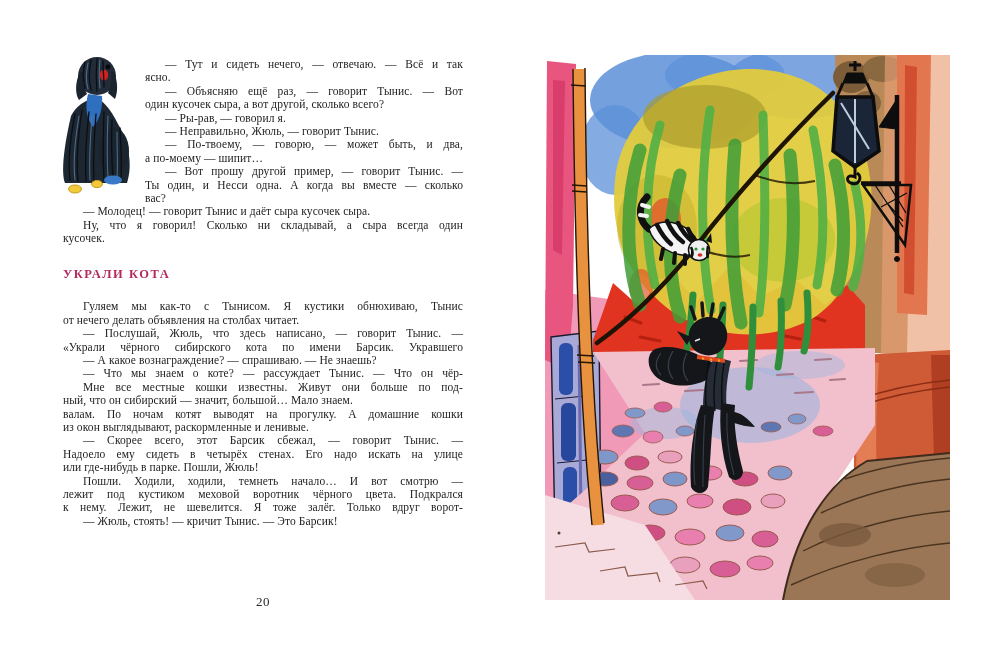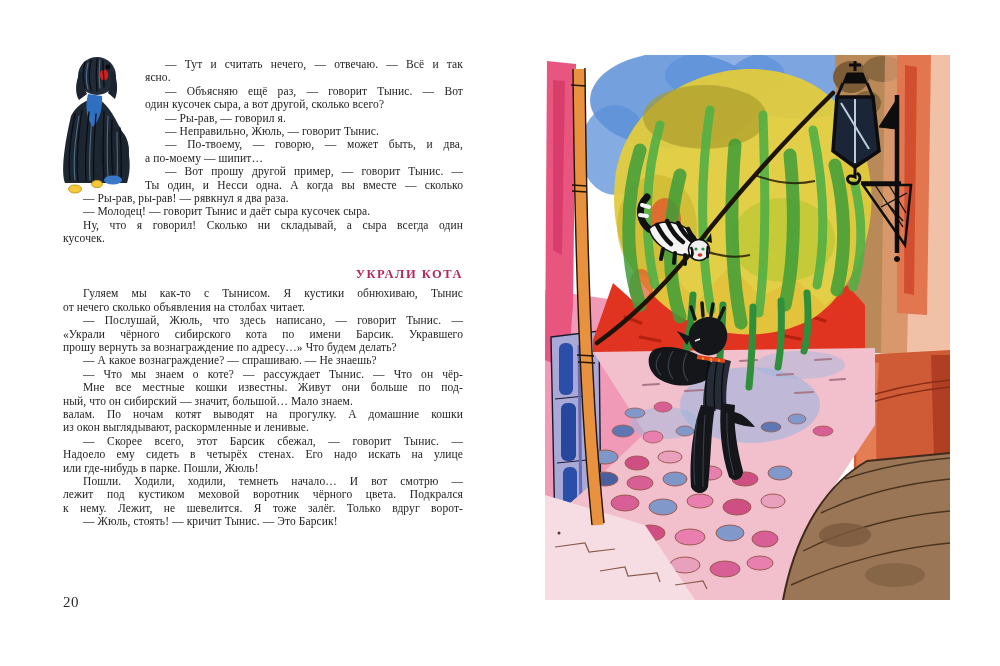--- a/index.html
+++ b/index.html
@@ -4,24 +4,24 @@
 <style>
   html,body{margin:0;padding:0;background:#ffffff;}
   #book{position:relative;width:1000px;height:666px;background:#ffffff;overflow:hidden;
         font-family:"Liberation Serif", serif;}
   
   #text-block{position:absolute;left:63px;top:58px;width:400px;color:#232323;}
   .line{font-size:11.5px;line-height:13.4px;height:13.4px;letter-spacing:0.1px;}
   .line.j{text-align:justify;text-align-last:justify;}
   .line.first{text-indent:20px;}
   #wrap-zone{margin-left:82px;width:318px;}
-  #heading{margin:22px 0 5px 0;text-align:right;font-weight:bold;
+  #heading{margin:22px 0 18px 0;text-align:left;font-weight:bold;
            font-size:12.5px;letter-spacing:1.5px;}
-  #page-num{position:absolute;left:63px;top:594px;width:400px;text-align:left;
-            font-size:15px;color:#2a2a2a;letter-spacing:0.5px;}
+  #page-num{position:absolute;left:63px;top:594px;width:400px;text-align:center;
+            font-size:13px;color:#2a2a2a;letter-spacing:0.5px;}
   
   #dog-illu{position:absolute;left:55px;top:54px;width:88px;height:144px;}
   #scene-illu{position:absolute;left:545px;top:55px;width:405px;height:545px;}
 </style>
 </head>
 <body>
 
 <div id="book">
 
   <div>
@@ -68,44 +68,43 @@
 
         <g>
           <ellipse cx="20" cy="135" rx="6.5" ry="4" fill="#f2c93a" stroke="#c8991b" stroke-width="1"></ellipse>
           <ellipse cx="42" cy="130" rx="5.5" ry="3.6" fill="#f2c93a" stroke="#c8991b" stroke-width="1"></ellipse>
         </g>
       </g>
     </svg>
 
     <div id="text-block">
       <div id="wrap-zone">
-          <div class="line first j">— Тут и считать нечего, — отвечаю. — Всё и так</div>
+          <div class="line first j">— Тут и сидеть нечего, — отвечаю. — Всё и так</div>
           <div class="line">ясно.</div>
           <div class="line first j">— Объясняю ещё раз, — говорит Тынис. — Вот</div>
           <div class="line">один кусочек сыра, а вот другой, сколько всего?</div>
           <div class="line first">— Ры-рав, — говорил я.</div>
           <div class="line first">— Неправильно, Жюль, — говорит Тынис.</div>
           <div class="line first j">— По-твоему, — говорю, — может быть, и два,</div>
           <div class="line">а по-моему — шипит…</div>
           <div class="line first j">— Вот прошу другой пример, — говорит Тынис. —</div>
           <div class="line j">Ты один, и Несси одна. А когда вы вместе — сколько</div>
+          <div class="line">вас?</div>
         </div>
       <div>
-          <div class="line first">— Ры-рав, ры-рав! — рявкнул я два раза.</div>
           <div class="line first">— Молодец! — говорит Тынис и даёт сыра кусочек сыра.</div>
           <div class="line first j">Ну, что я говорил! Сколько ни складывай, а сыра всегда один</div>
           <div class="line">кусочек.</div>
         </div>
       <div id="heading" style="color: rgb(179, 41, 95);">УКРАЛИ КОТА</div>
       <div>
           <div class="line first j">Гуляем мы как-то с Тынисом. Я кустики обнюхиваю, Тынис</div>
-          <div class="line">от нечего сколько объявления на столбах читает.</div>
+          <div class="line">от нечего делать объявления на столбах читает.</div>
           <div class="line first j">— Послушай, Жюль, что здесь написано, — говорит Тынис. —</div>
           <div class="line j">«Украли чёрного сибирского кота по имени Барсик. Укравшего</div>
-          <div class="line">прошу вернуть за вознаграждение по адресу…» Что будем делать?</div>
           <div class="line first">— А какое вознаграждение? — спрашиваю. — Не знаешь?</div>
           <div class="line first j">— Что мы знаем о коте? — рассуждает Тынис. — Что он чёр-</div>
           <div class="line first j">Мне все местные кошки известны. Живут они больше по под-</div>
           <div class="line">ный, что он сибирский — значит, большой… Мало знаем.</div>
           <div class="line j">валам. По ночам котят выводят на прогулку. А домашние кошки</div>
           <div class="line">из окон выглядывают, раскормленные и ленивые.</div>
           <div class="line first j">— Скорее всего, этот Барсик сбежал, — говорит Тынис. —</div>
           <div class="line j">Надоело ему сидеть в четырёх стенах. Его надо искать на улице</div>
           <div class="line">или где-нибудь в парке. Пошли, Жюль!</div>
           <div class="line first j">Пошли. Ходили, ходили, темнеть начало… И вот смотрю —</div>

